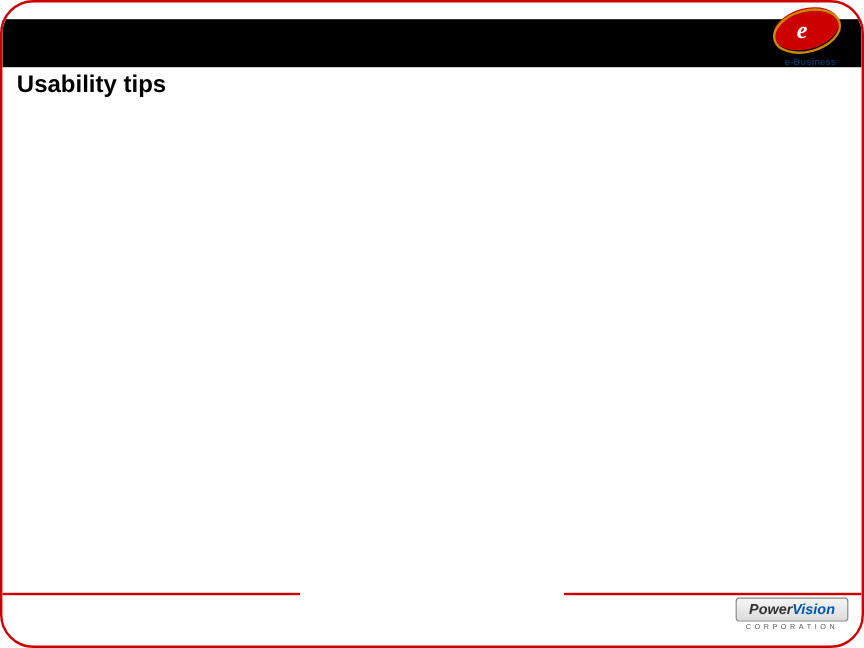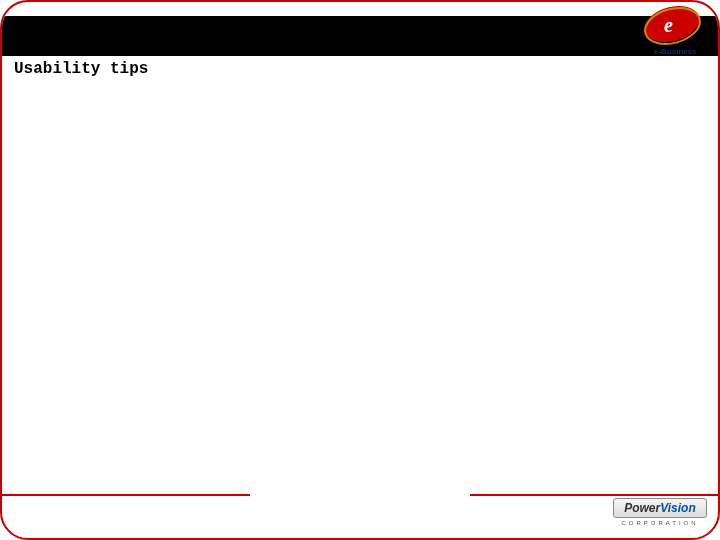--- a/index.html
+++ b/index.html
@@ -30,24 +30,23 @@
     top: 2px;
     right: 6px;
     width: 78px;
     height: 54px;
   }
 
   .title {
     position: absolute;
     top: 58px;
     left: 12px;
-    font-size: 16px;
+    font-size: 20px;
     font-weight: bold;
     color: #000;
-    font-family: Liberation Mono, monospace;
   }
 
   .bottom-line {
     position: absolute;
     left: 0;
     right: 0;
     bottom: 42px;
     height: 2px;
     background: #cc0000;
   }

